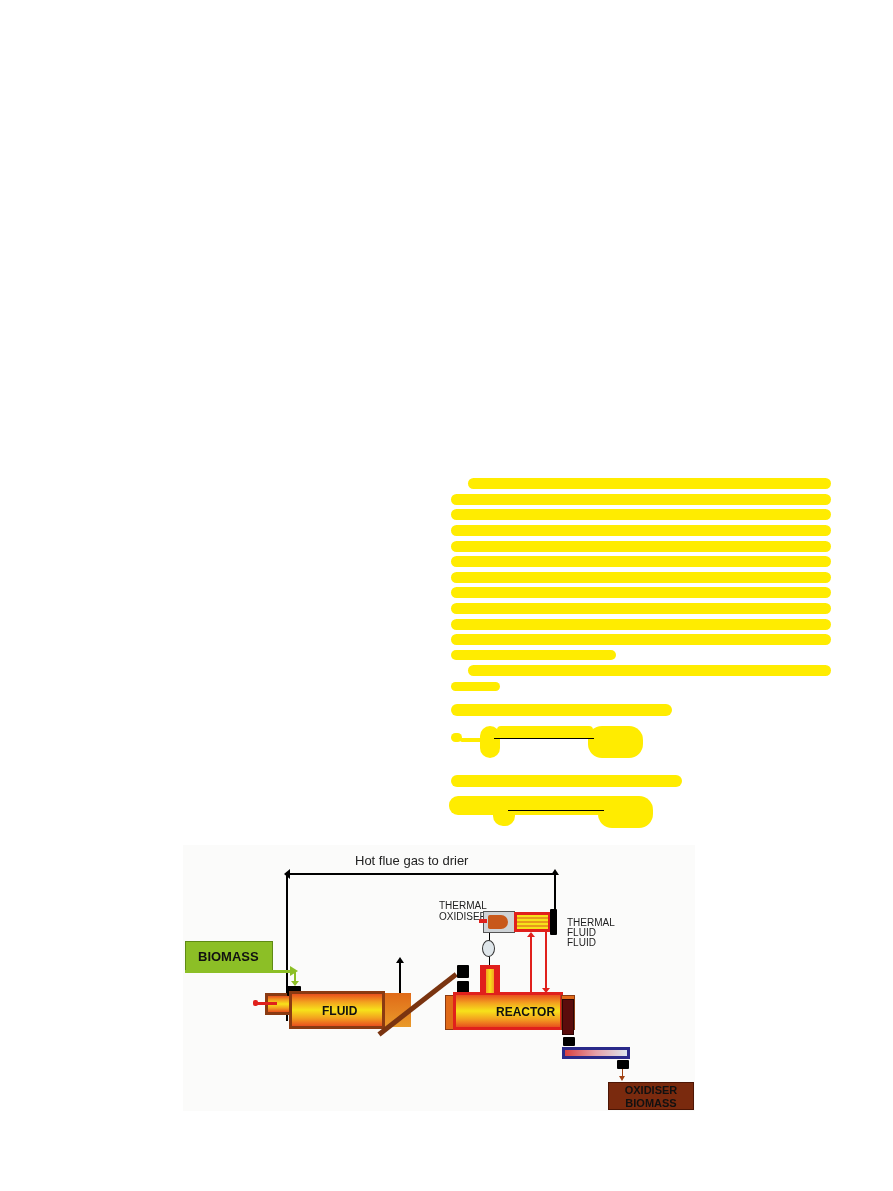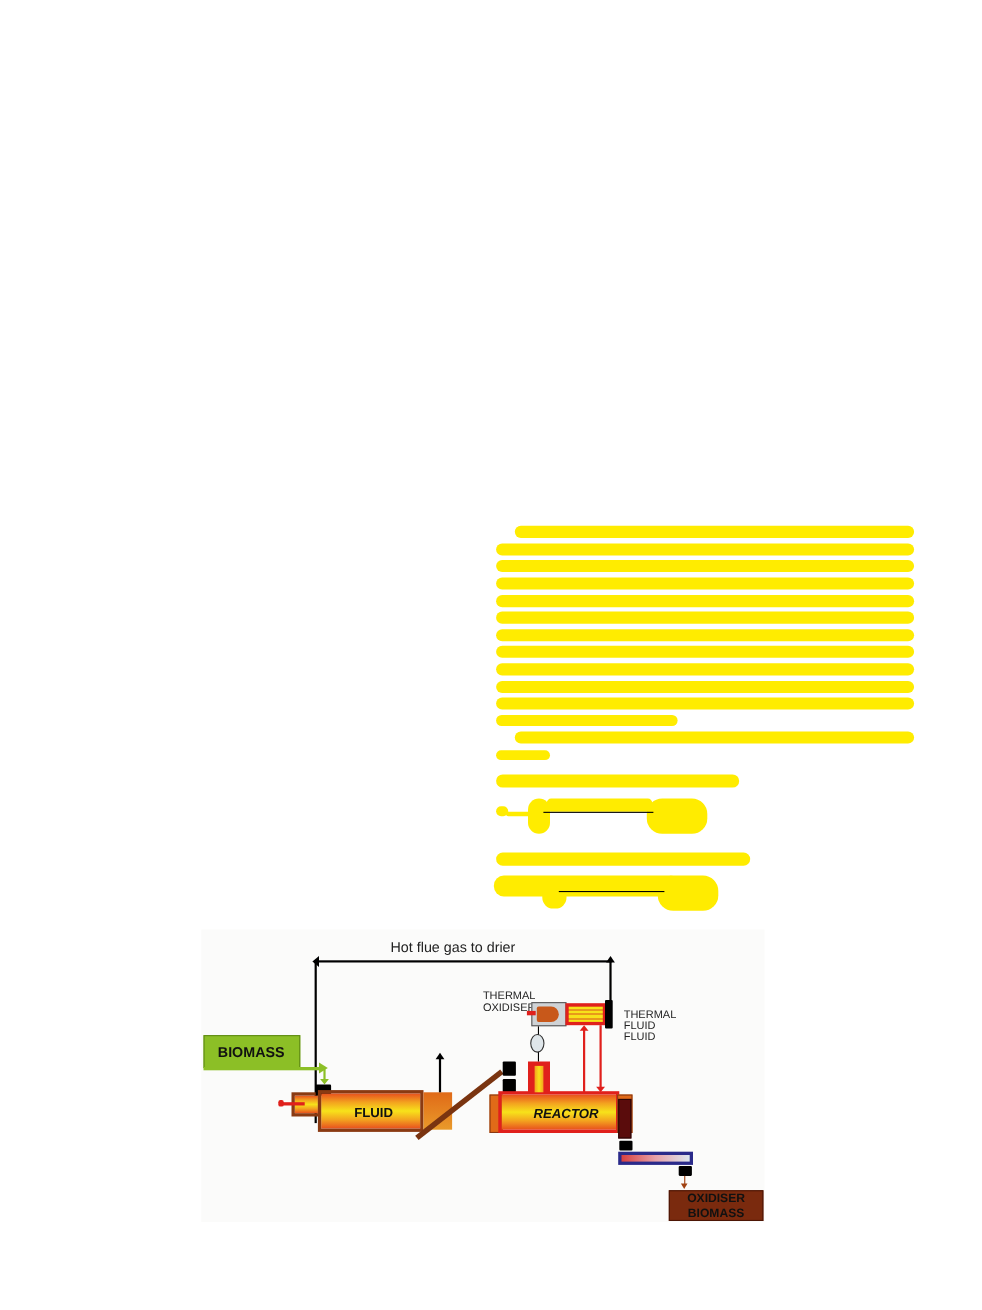--- a/index.html
+++ b/index.html
@@ -97,21 +97,21 @@
   <div style="position:absolute;left:202px;top:148px;width:26px;height:34px;background:linear-gradient(#e06a18,#e99a2a);"></div>
   <div class="vline" style="left:216px;top:117px;height:31px;"></div>
   <div style="position:absolute;left:213px;top:112px;width:0;height:0;border-left:4px solid transparent;border-right:4px solid transparent;border-bottom:6px solid #000;"></div>
 
   <div style="position:absolute;left:196px;top:152px;width:98px;height:5px;background:#7a3410;transform:rotate(-38deg);transform-origin:left center;top:187px;"></div>
   <div class="blk" style="left:274px;top:120px;width:12px;height:13px;"></div>
   <div class="blk" style="left:274px;top:136px;width:12px;height:12px;"></div>
 
   <div style="position:absolute;left:262px;top:150px;width:10px;height:33px;background:#e06a18;border:1px solid #8a3a12;"></div>
   <div class="d cyl" style="left:270px;top:147px;width:110px;height:38px;border:3px solid #e0201c;">
-    <div class="unit-label" style="left:29px;top:10px;font-style:italic;">REACTOR</div>
+    <div class="unit-label" style="left:40px;top:10px;">REACTOR</div>
   </div>
   <div style="position:absolute;left:378px;top:150px;width:12px;height:33px;background:#e06a18;border:1px solid #8a3a12;"></div>
   <div class="d" style="left:379px;top:154px;width:12px;height:36px;background:#5a0c0c;border:1px solid #2a0505;"></div>
 
   <div style="position:absolute;left:297px;top:120px;width:20px;height:28px;background:#e0201c;">
     <div style="position:absolute;left:6px;top:4px;width:8px;height:24px;background:linear-gradient(to right,#f3a21f,#f7e21a,#f3a21f);"></div>
   </div>
   <div class="vline" style="left:306px;top:84px;height:36px;width:1px;"></div>
   <div style="position:absolute;left:299px;top:95px;width:13px;height:17px;border-radius:50%;background:#dfe6ea;border:1px solid #333;box-sizing:border-box;"></div>
   <div style="position:absolute;left:303px;top:80px;width:0;height:0;border-left:3px solid transparent;border-right:3px solid transparent;border-bottom:5px solid #000;"></div>

